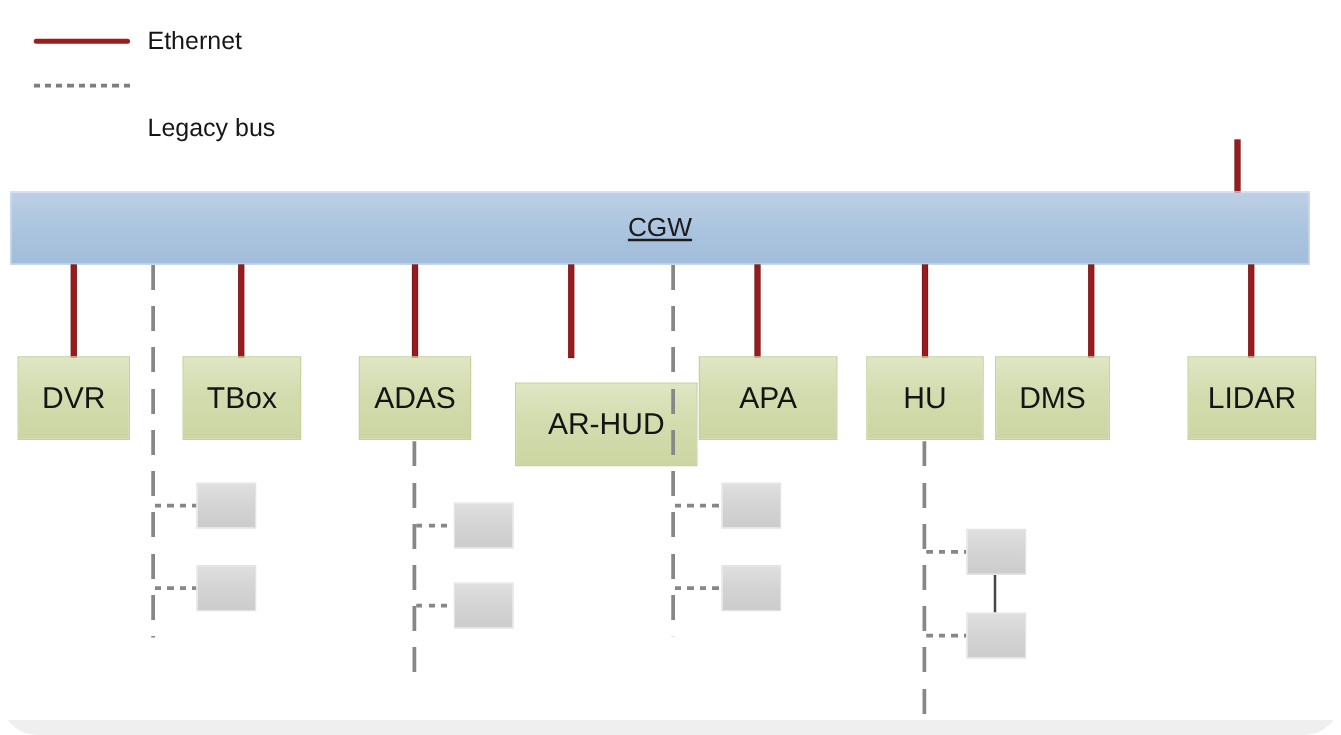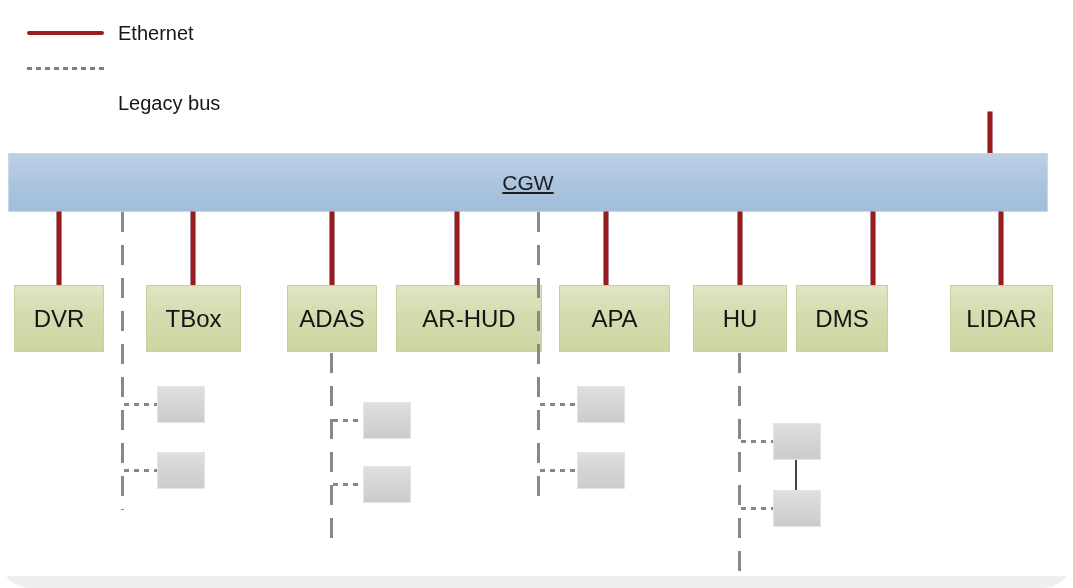--- a/index.html
+++ b/index.html
@@ -145,21 +145,21 @@
 
   <div class="node" style="left:14px;  width:90px;">
     <span>DVR</span>
   </div>
   <div class="node" style="left:146px; width:95px;">
     <span>TBox</span>
   </div>
   <div class="node" style="left:287px; width:90px;">
     <span>ADAS</span>
   </div>
-  <div class="node" style="left:396px; width:146px;">
+  <div class="node" style="left:412px; width:146px;margin-top:21px;">
     <span>AR-HUD</span>
   </div>
   <div class="node" style="left:559px; width:111px;">
     <span>APA</span>
   </div>
   <div class="node" style="left:693px; width:94px;">
     <span>HU</span>
   </div>
   <div class="node" style="left:796px; width:92px;">
     <span>DMS</span>

